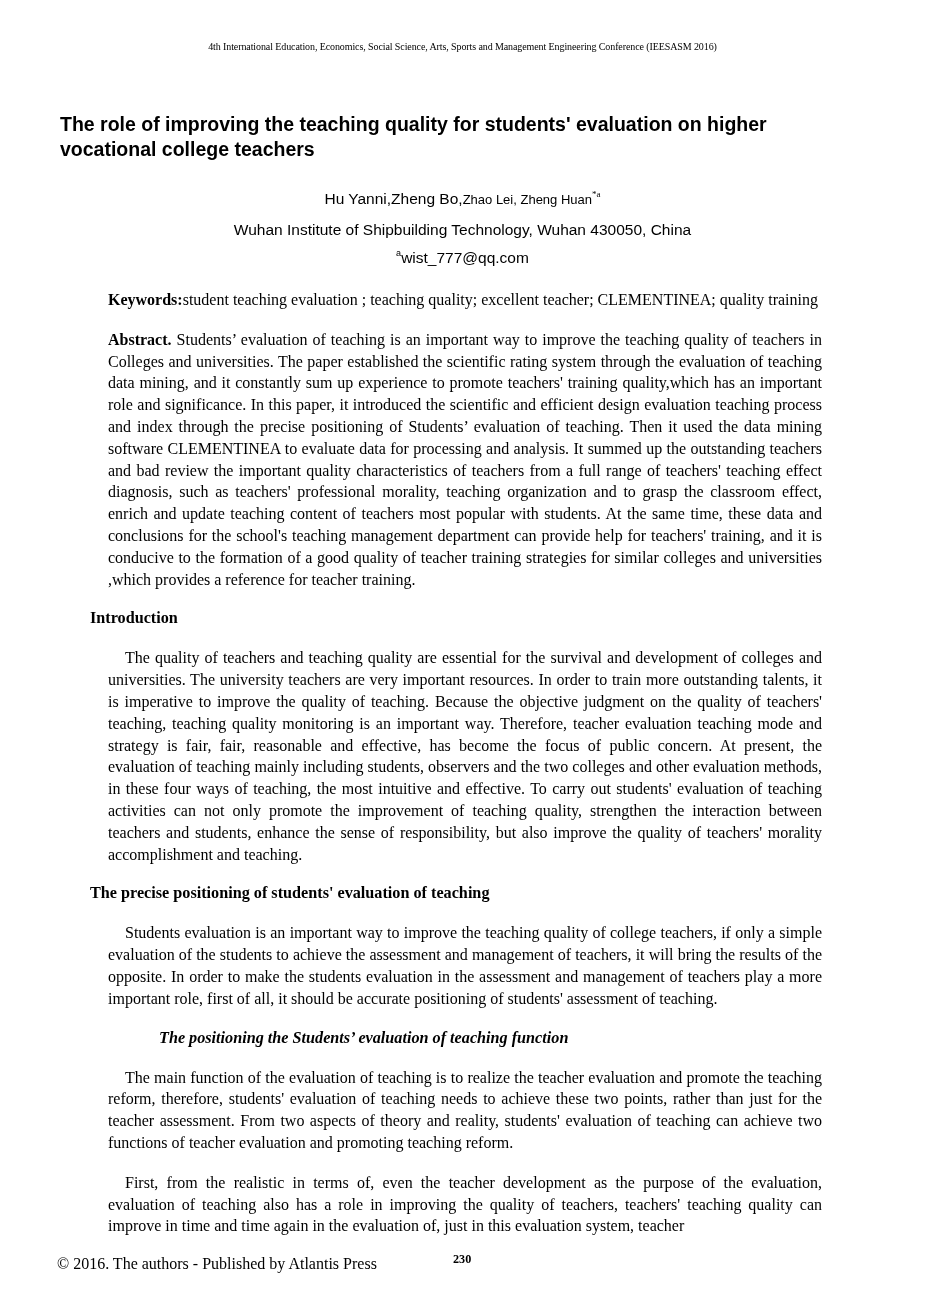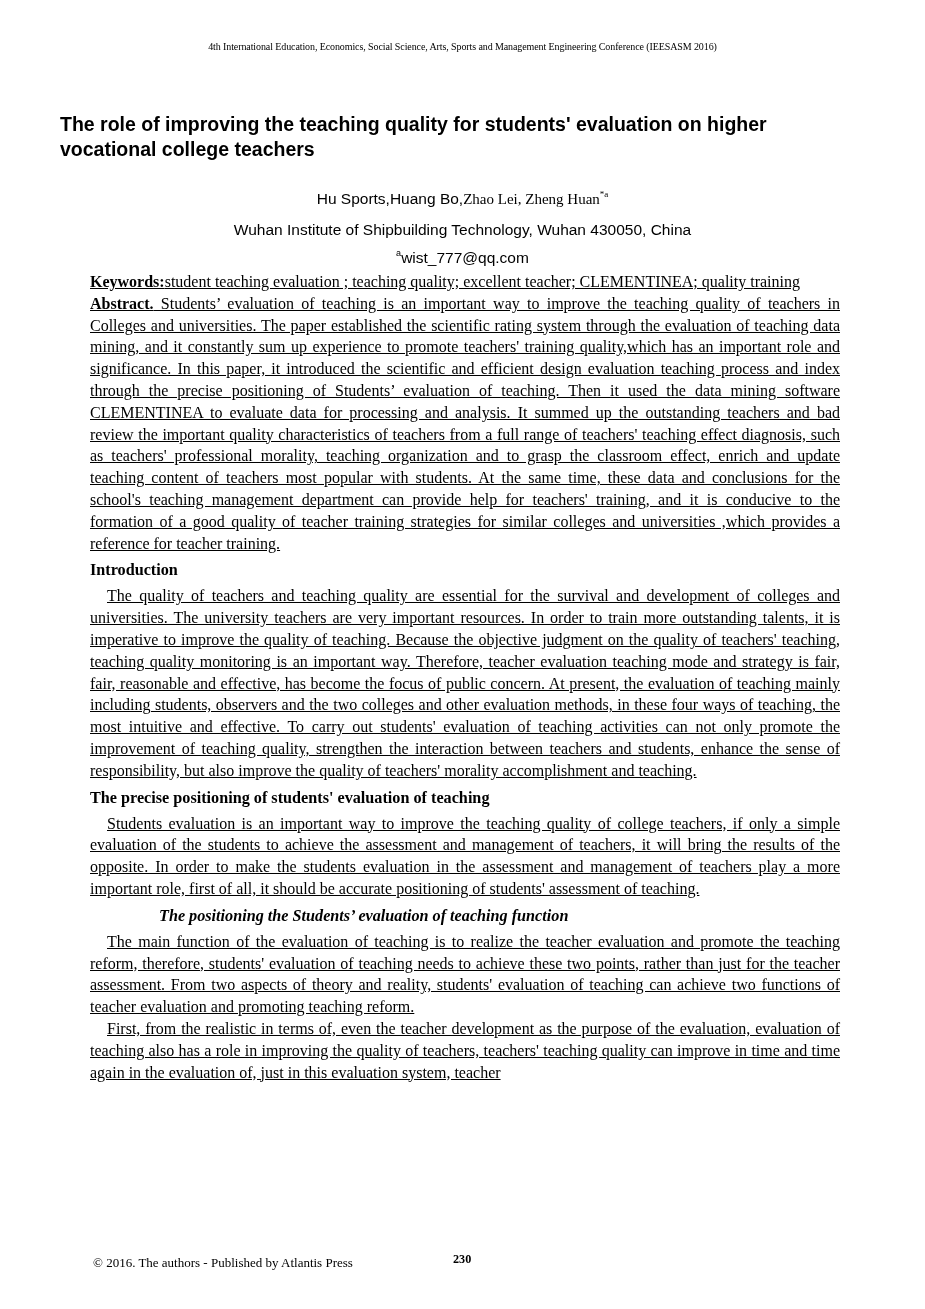--- a/index.html
+++ b/index.html
@@ -37,21 +37,21 @@
     }
     .authors {
       position: absolute;
       top: 189px;
       left: 0;
       width: 925px;
       text-align: center;
       font-size: 16px;
     }
     .authors .sans { font-family: "Liberation Sans", sans-serif; font-size: 15.5px; }
-    .authors .serif { font-family: Liberation Serif, serif; font-size: 15px; }
+    .authors .serif { font-family: Liberation Sans, sans-serif; font-size: 13px; }
     .authors sup { font-size: 9px; vertical-align: 7px; font-family: "Liberation Serif", serif; }
     .affiliation {
       position: absolute;
       top: 221px;
       left: 0;
       width: 925px;
       text-align: center;
       font-family: "Liberation Sans", sans-serif;
       font-size: 15.5px;
     }
@@ -67,23 +67,22 @@
     .email sup { font-size: 9px; vertical-align: 7px; }
     .content {
       position: absolute;
       top: 271px;
       left: 90px;
       width: 750px;
       font-size: 16px;
       line-height: 21.8px;
     }
     .content p {
-      margin: 0;
+      margin: 18px;
       text-align: justify;
-      text-decoration: underline;
     }
     .keywords { text-align: left !important; }
     .label-bold { font-weight: bold; }
     .indent { text-indent: 17px; }
     .section-heading {
       font-weight: bold;
       font-size: 16.2px;
       margin: 6px 0 4px 0;
       line-height: 21px;
     }
@@ -91,40 +90,39 @@
       font-weight: bold;
       font-size: 16.2px;
       margin: 6px 0 4px 69px;
       line-height: 21px;
       font-style: italic;
     }
     .footer-copyright {
       position: absolute;
       top: 1255px;
       left: 57px;
-      font-size: 13px;
-      margin-left: 36px;
+      font-size: 16px;
     }
     .footer-page {
       position: absolute;
       top: 1252px;
       left: 453px;
       font-size: 12.2px;
       font-weight: bold;
     }
   </style>
 </head>
 <body>
 
 <div class="running-header">4th International Education, Economics, Social Science, Arts, Sports and Management Engineering Conference (IEESASM 2016)</div>
 
 <div class="title">The role of  improving the teaching quality for students' evaluation on higher vocational college teachers</div>
 
 <div class="authors">
-  <span class="sans">Hu Sports,Huang Bo,</span><span class="serif">Zhao Lei, Zheng Huan</span><sup>*a</sup>
+  <span class="sans">Hu Yanni,Zheng Bo,</span><span class="serif">Zhao Lei, Zheng Huan</span><sup>*a</sup>
 </div>
 
 <div class="affiliation">Wuhan Institute of Shipbuilding Technology, Wuhan 430050, China</div>
 
 <div class="email">
   <sup>a</sup><span>wist_777@qq.com</span>
 </div>
 
 <div class="content">
   <p class="keywords">

